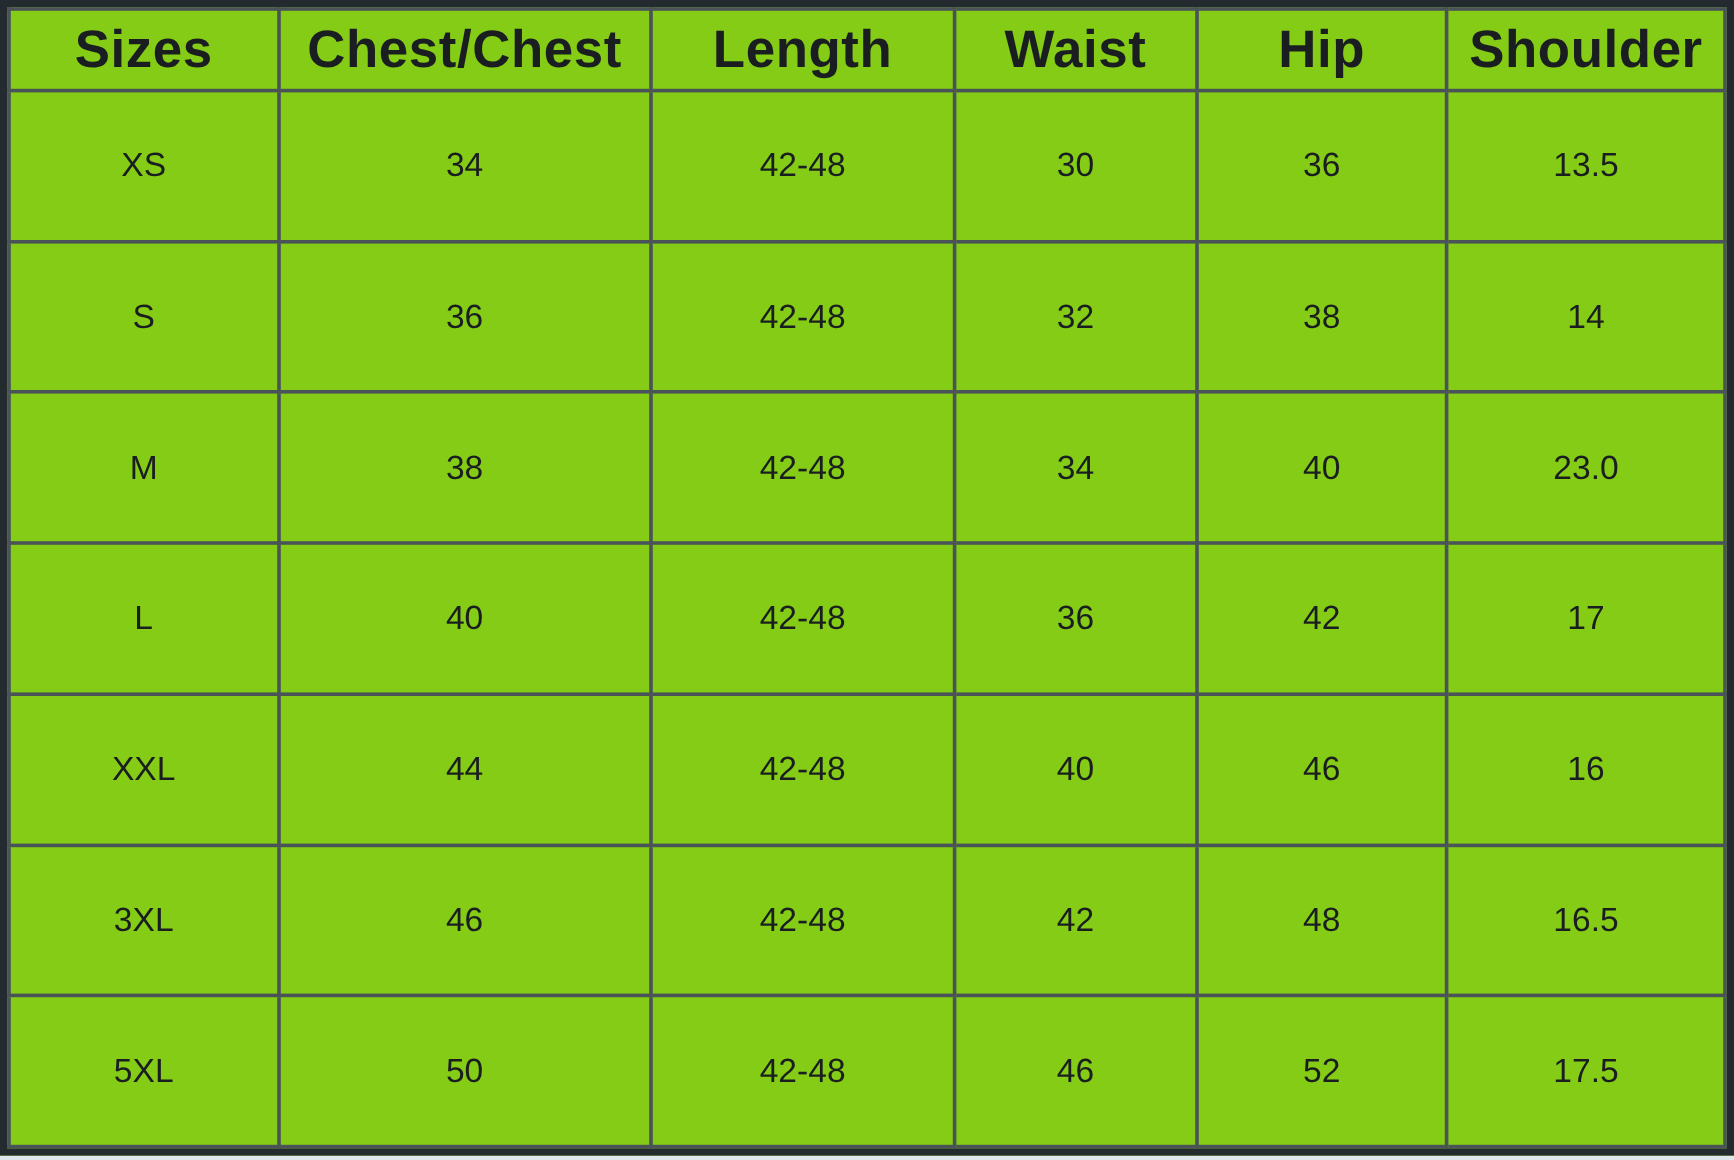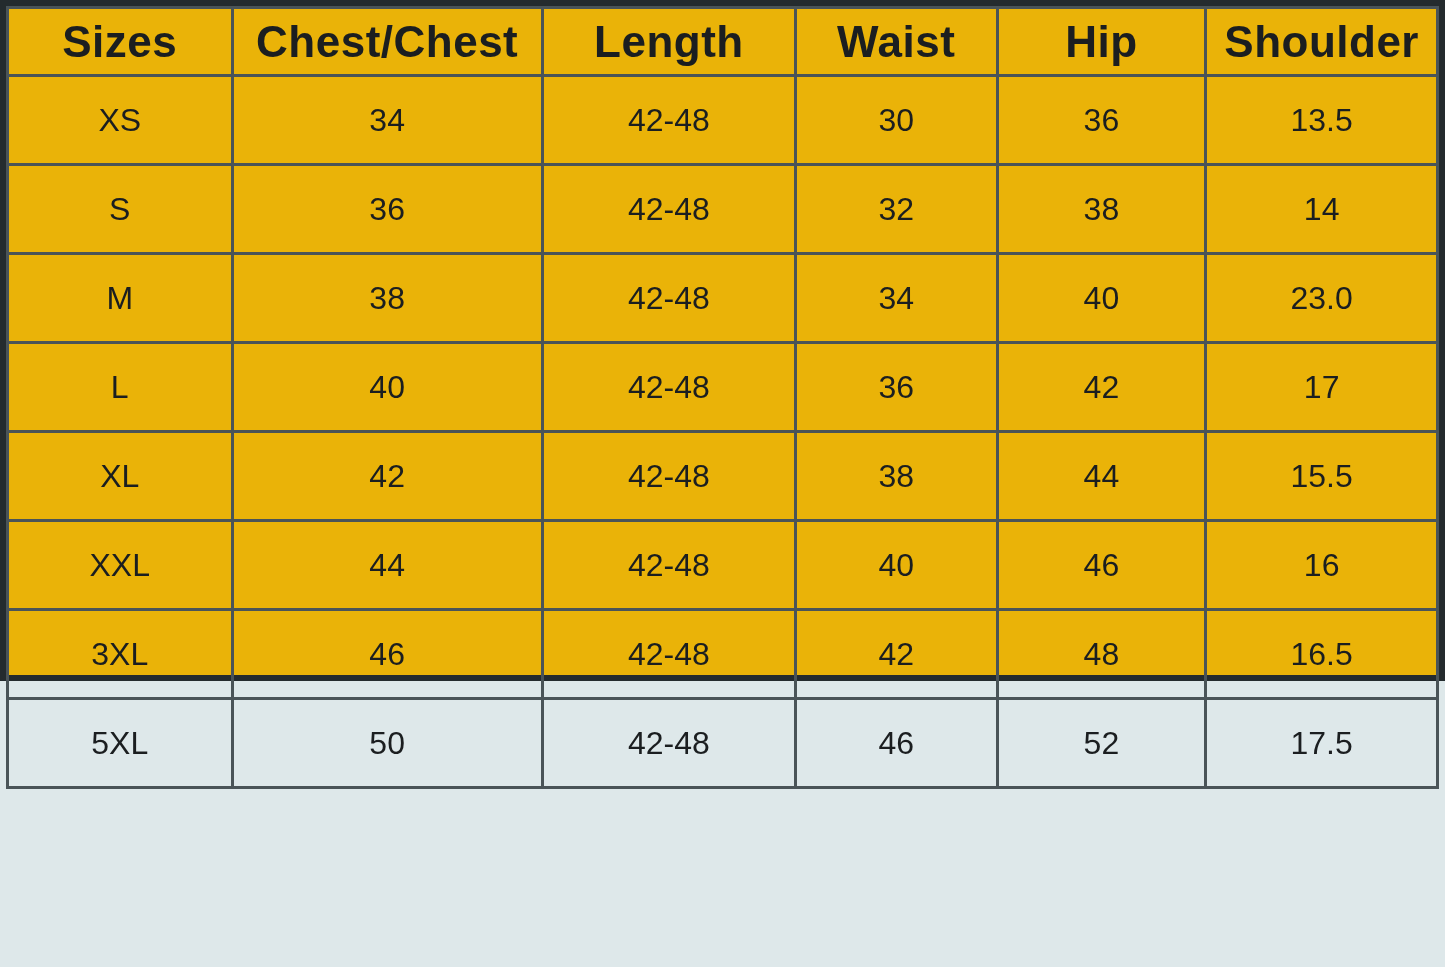--- a/index.html
+++ b/index.html
@@ -5,44 +5,44 @@
   * { box-sizing: border-box; margin: 0; padding: 0; }
   html, body {
     width: 1445px;
     height: 967px;
     overflow: hidden;
     font-family: "Liberation Sans", sans-serif;
     background: #dee8ea;
   }
   .chart-frame {
     width: 1445px;
-    height: 681px;
+    height: 963px;
     border: 6px solid #242b2e;
-    background: #eab308;
+    background: #84cc16;
   }
   table.size-chart {
     width: 100%;
     height: 100%;
     border-collapse: collapse;
     table-layout: fixed;
   }
   th, td {
     border: 3px solid #4a5458;
     text-align: center;
     vertical-align: middle;
     color: #1b1e20;
     overflow: hidden;
   }
   th {
     font-size: 44px;
     font-weight: bold;
     letter-spacing: 0.5px;
   }
   td {
-    font-size: 32px;
+    font-size: 28px;
     font-weight: 400;
   }
   thead tr { height: 68px; }
   tbody tr { height: 89px; }
   col.c0 { width: 15.7%; }
   col.c1 { width: 21.7%; }
   col.c2 { width: 17.7%; }
   col.c3 { width: 14.1%; }
   col.c4 { width: 14.6%; }
   col.c5 { width: 16.2%; }
@@ -97,28 +97,20 @@
         </tr>
         <tr>
           <td>L</td>
           <td>40</td>
           <td>42-48</td>
           <td>36</td>
           <td>42</td>
           <td>17</td>
         </tr>
         <tr>
-          <td>XL</td>
-          <td>42</td>
-          <td>42-48</td>
-          <td>38</td>
-          <td>44</td>
-          <td>15.5</td>
-        </tr>
-        <tr>
           <td>XXL</td>
           <td>44</td>
           <td>42-48</td>
           <td>40</td>
           <td>46</td>
           <td>16</td>
         </tr>
         <tr>
           <td>3XL</td>
           <td>46</td>

